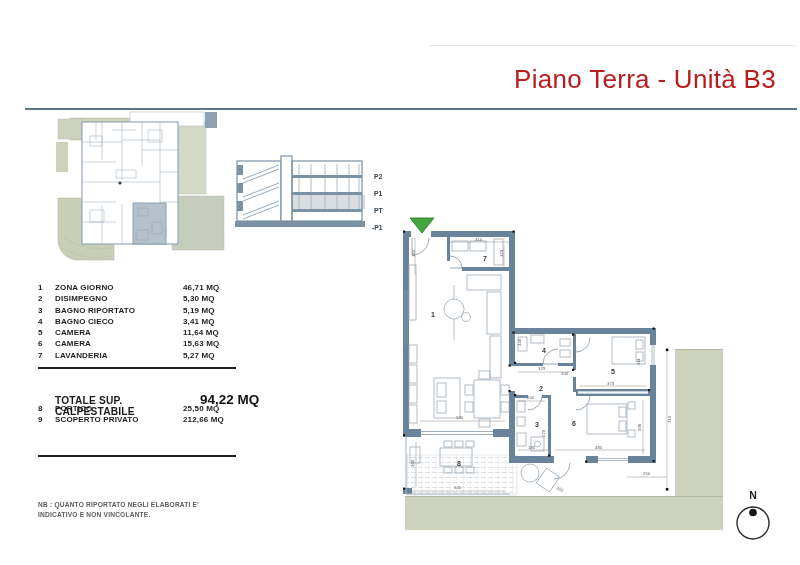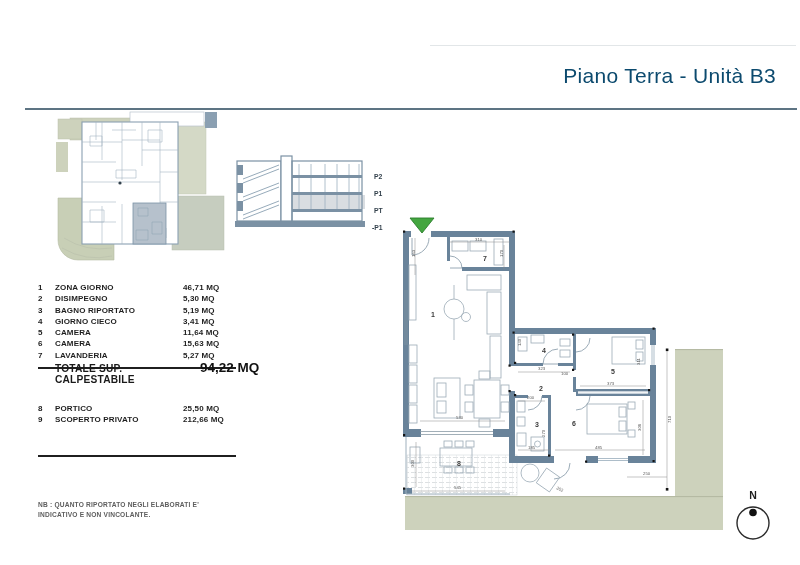--- a/index.html
+++ b/index.html
@@ -1,39 +1,39 @@
 <!DOCTYPE html>
 <html><head>
 <meta charset="utf-8">
 <style>
   html,body{margin:0;padding:0;background:#fff;}
   .page{position:relative;width:800px;height:565px;background:#ffffff;overflow:hidden;
         font-family:"Liberation Sans",sans-serif;}
   .abs{position:absolute;}
   
   .top-faint-line{left:430px;top:45px;width:366px;height:1px;background:#e2e6e8;}
-  .sheet-title{left:380px;top:64px;width:396px;text-align:right;font-size:21px;
-               letter-spacing:.3px;color:#0c4a6e;}
+  .sheet-title{left:380px;top:64px;width:396px;text-align:right;font-size:26px;
+               letter-spacing:.3px;color:#b91c1c;}
   .divider{left:25px;top:108px;width:772px;height:2.4px;background:#5d7483;}
   
   .area-table{left:38px;top:282px;width:206px;color:#1e1e1e;}
   .trow{display:flex;height:11.3px;line-height:11.3px;font-size:8px;font-weight:600;
         letter-spacing:.15px;}
   .trow .num{width:17px;}
   .trow .lbl{width:128px;}
   .trow .val{width:60px;}
   .rule{height:1.6px;background:#1f1f1f;width:198px;}
   .rule1{left:38px;top:367px;}
   .rule2{left:38px;top:455px;}
   .total-row{display:flex;align-items:baseline;}
   .total1{left:38px;top:360px;width:230px;}
   .total2{left:38px;top:461px;width:230px;}
   .total-row .tlbl{width:145px;padding-left:17px;font-size:10.2px;font-weight:600;
                    letter-spacing:.2px;color:#1a1a1a;}
-  .total-row .tval{font-size:13.5px;font-weight:600;color:#111;}
+  .total-row .tval{font-size:13.5px;font-weight:600;color:#111;margin-top:32px;}
   .nb-note{left:38px;top:500px;width:196px;font-size:6.6px;line-height:1.55;
            color:#5d5d5d;font-weight:600;letter-spacing:.2px;}
   
   svg text{font-family:"Liberation Sans",sans-serif;}
   .roomnum{font-size:7px;font-weight:700;fill:#3a3a3a;}
   .dim{font-size:4.3px;fill:#5a5a5a;}
   .lvl{font-size:6.8px;font-weight:700;fill:#33414c;}
 </style>
 </head>
 <body>
@@ -112,21 +112,21 @@
       <span class="lbl">DISIMPEGNO</span>
       <span class="val">5,30 MQ</span>
     </div>
     <div class="trow">
       <span class="num">3</span>
       <span class="lbl">BAGNO RIPORTATO</span>
       <span class="val">5,19 MQ</span>
     </div>
     <div class="trow">
       <span class="num">4</span>
-      <span class="lbl">GIORNO CIECO</span>
+      <span class="lbl">BAGNO CIECO</span>
       <span class="val">3,41 MQ</span>
     </div>
     <div class="trow">
       <span class="num">5</span>
       <span class="lbl">CAMERA</span>
       <span class="val">11,64 MQ</span>
     </div>
     <div class="trow">
       <span class="num">6</span>
       <span class="lbl">CAMERA</span>

